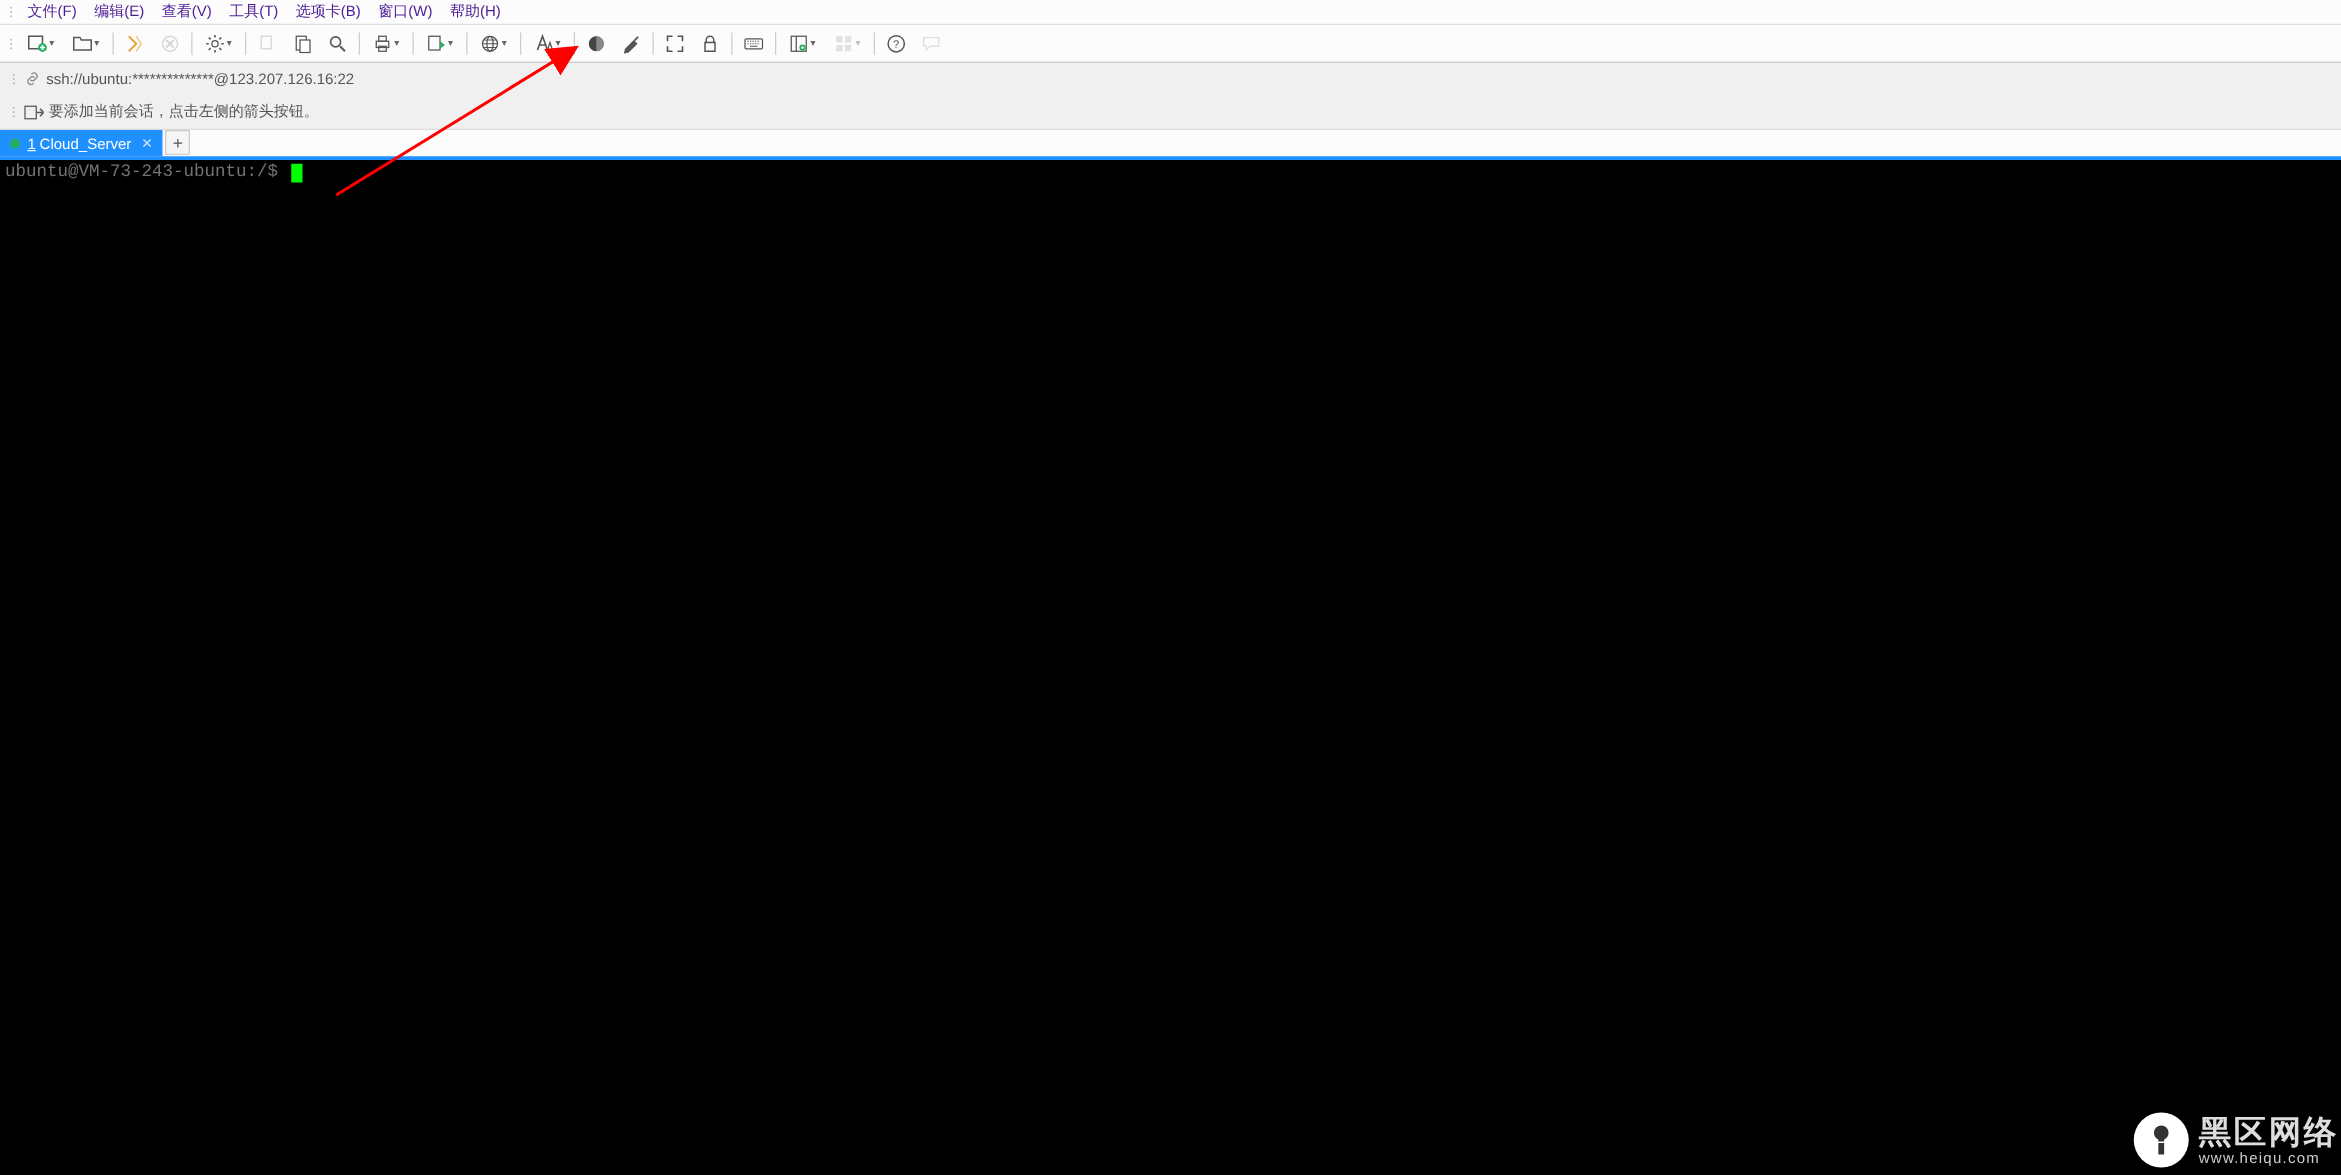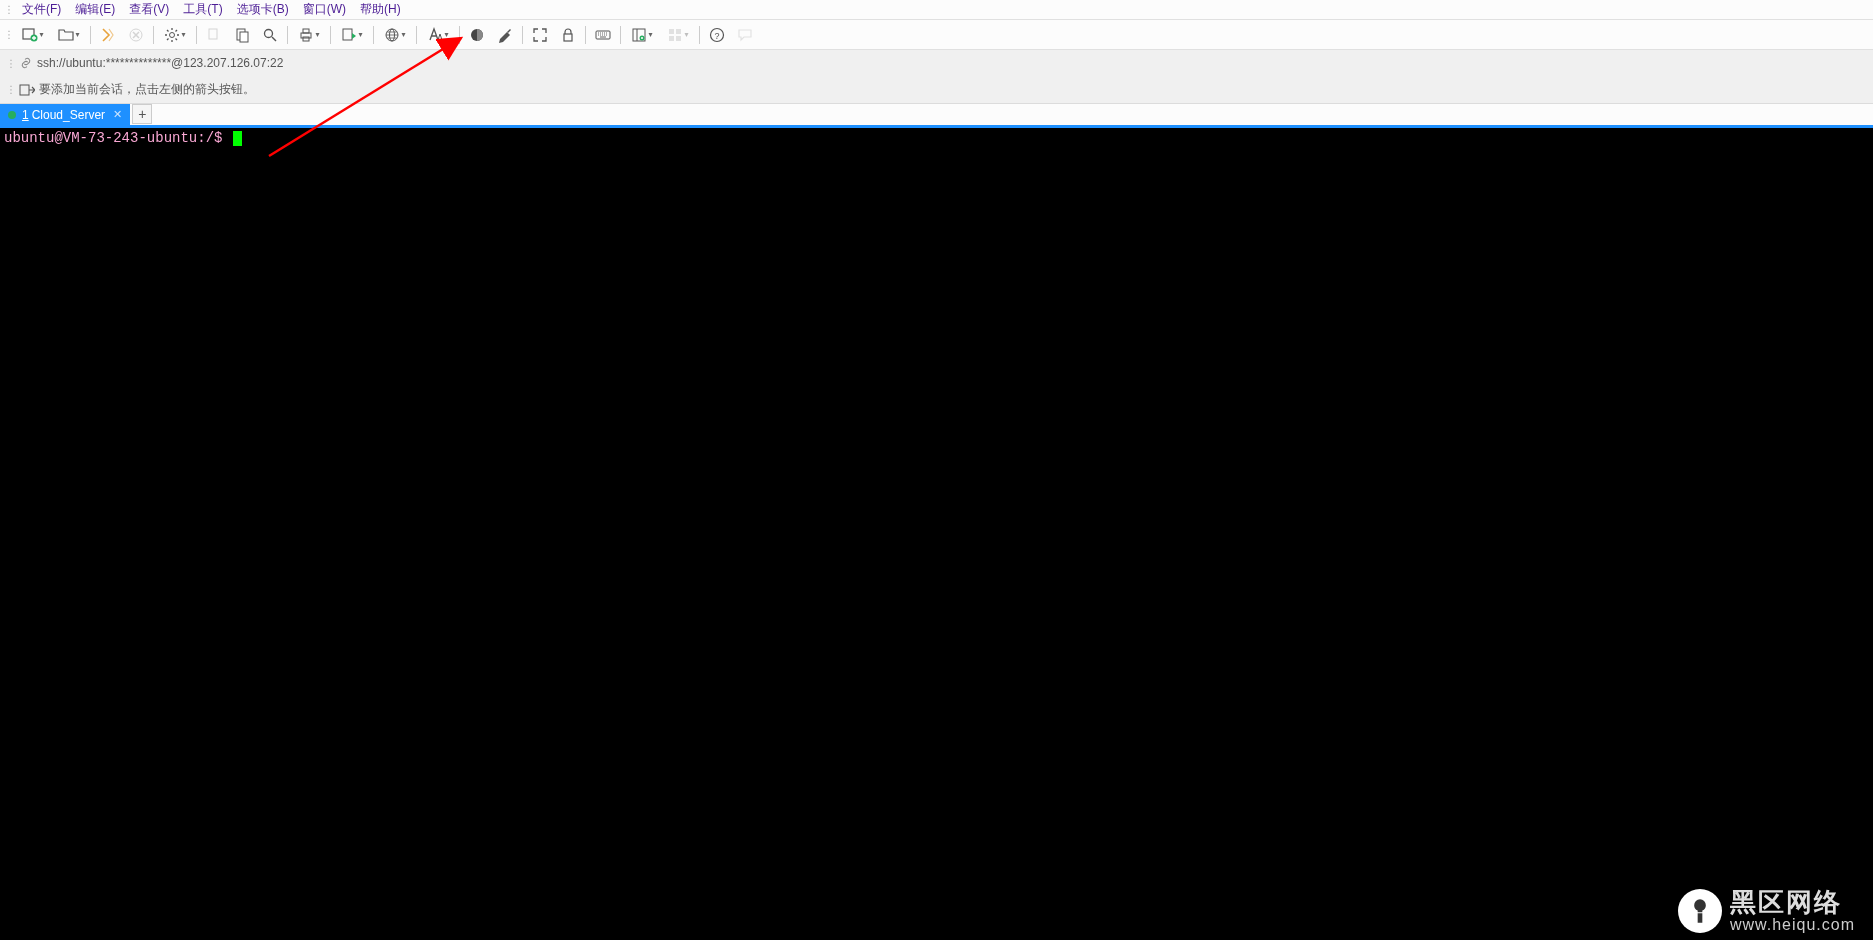--- a/index.html
+++ b/index.html
@@ -138,54 +138,54 @@
   margin-bottom: 1px;
 }
 .terminal {
   background: #000;
   height: calc(940px - 20px - 30px - 26px - 28px - 27px);
   padding: 2px 4px;
   font-family: Consolas, "Courier New", monospace;
   font-size: 14px;
   position: relative;
 }
-.prompt { color: #f9a8d4; }
+.prompt { color: #737373; }
 .cursor {
   display: inline-block;
   width: 9px; height: 15px;
   background: #0f0;
   vertical-align: text-bottom;
   margin-left: 2px;
 }
 .arrow-annotation {
   position: absolute;
   top: 32px;
   left: 265px;
   pointer-events: none;
 }
 .watermark {
   position: absolute;
-  right: 18px;
+  right: 2px;
   bottom: 6px;
   display: flex;
   align-items: center;
   color: #ddd;
   font-family: "Microsoft YaHei", sans-serif;
 }
 .watermark .logo {
   width: 44px; height: 44px;
   background: #fff;
   border-radius: 50%;
   display:flex;align-items:center;justify-content:center;
   margin-right: 8px;
 }
 .watermark .logo svg { width: 28px; height: 28px; }
 .watermark .txt { display:flex; flex-direction:column; line-height:1.1; }
 .watermark .cn { font-size: 26px; font-weight:bold; letter-spacing:2px; }
-.watermark .en { font-size: 16px; letter-spacing:1px; color:#ccc; }
+.watermark .en { font-size: 12px; letter-spacing:1px; color:#ccc; }
 </style>
 </head>
 <body>
 
 <div class="menubar">
   <span class="dots">⋮</span>
   <span class="menu-item">文件(F)</span>
   <span class="menu-item">编辑(E)</span>
   <span class="menu-item">查看(V)</span>
   <span class="menu-item">工具(T)</span>
@@ -359,21 +359,21 @@
         <path d="M2 3h12v7H7l-3 3v-3H2z" fill="none" stroke="#bbb" stroke-width="1.2"></path>
       </svg>
   </span>
 </div>
 
 <div class="addrbar">
   <span class="dots">⋮</span>
   <svg viewBox="0 0 16 16">
       <path d="M6 9a3 3 0 004 0l2-2a3 3 0 00-4-4L7 4M10 7a3 3 0 00-4 0L4 9a3 3 0 004 4l1-1" fill="none" stroke="#888" stroke-width="1.2"></path>
     </svg>
-  <span>ssh://ubuntu:**************@123.207.126.07:22</span>
+  <span>ssh://ubuntu:**************@123.207.126.16:22</span>
 </div>
 
 <div class="hintbar">
   <span class="dots">⋮</span>
   <svg viewBox="0 0 16 16">
       <rect x="1" y="3" width="9" height="10" fill="none" stroke="#555"></rect>
       <path d="M10 8h5M13 5l3 3-3 3" fill="none" stroke="#555" stroke-width="1.2"></path>
     </svg>
   <span>要添加当前会话，点击左侧的箭头按钮。</span>
 </div>

